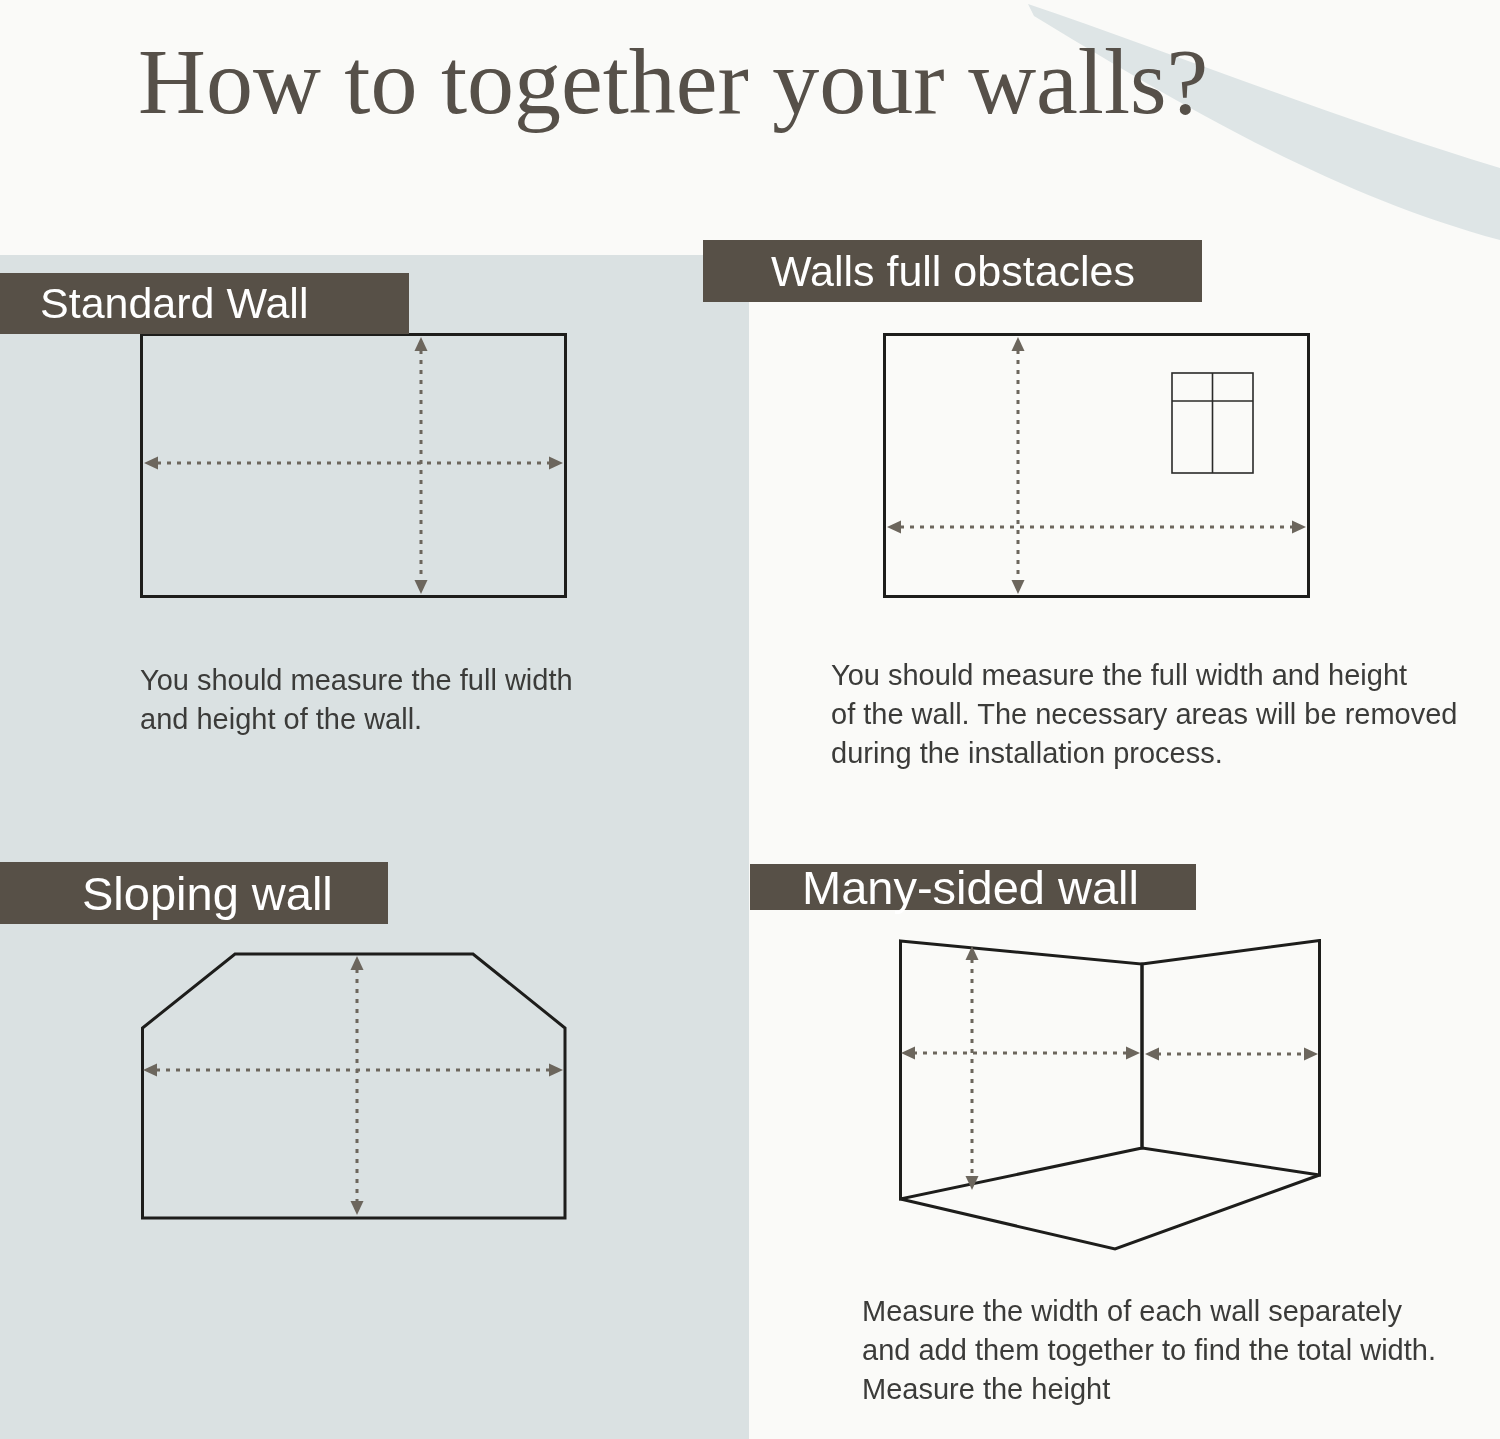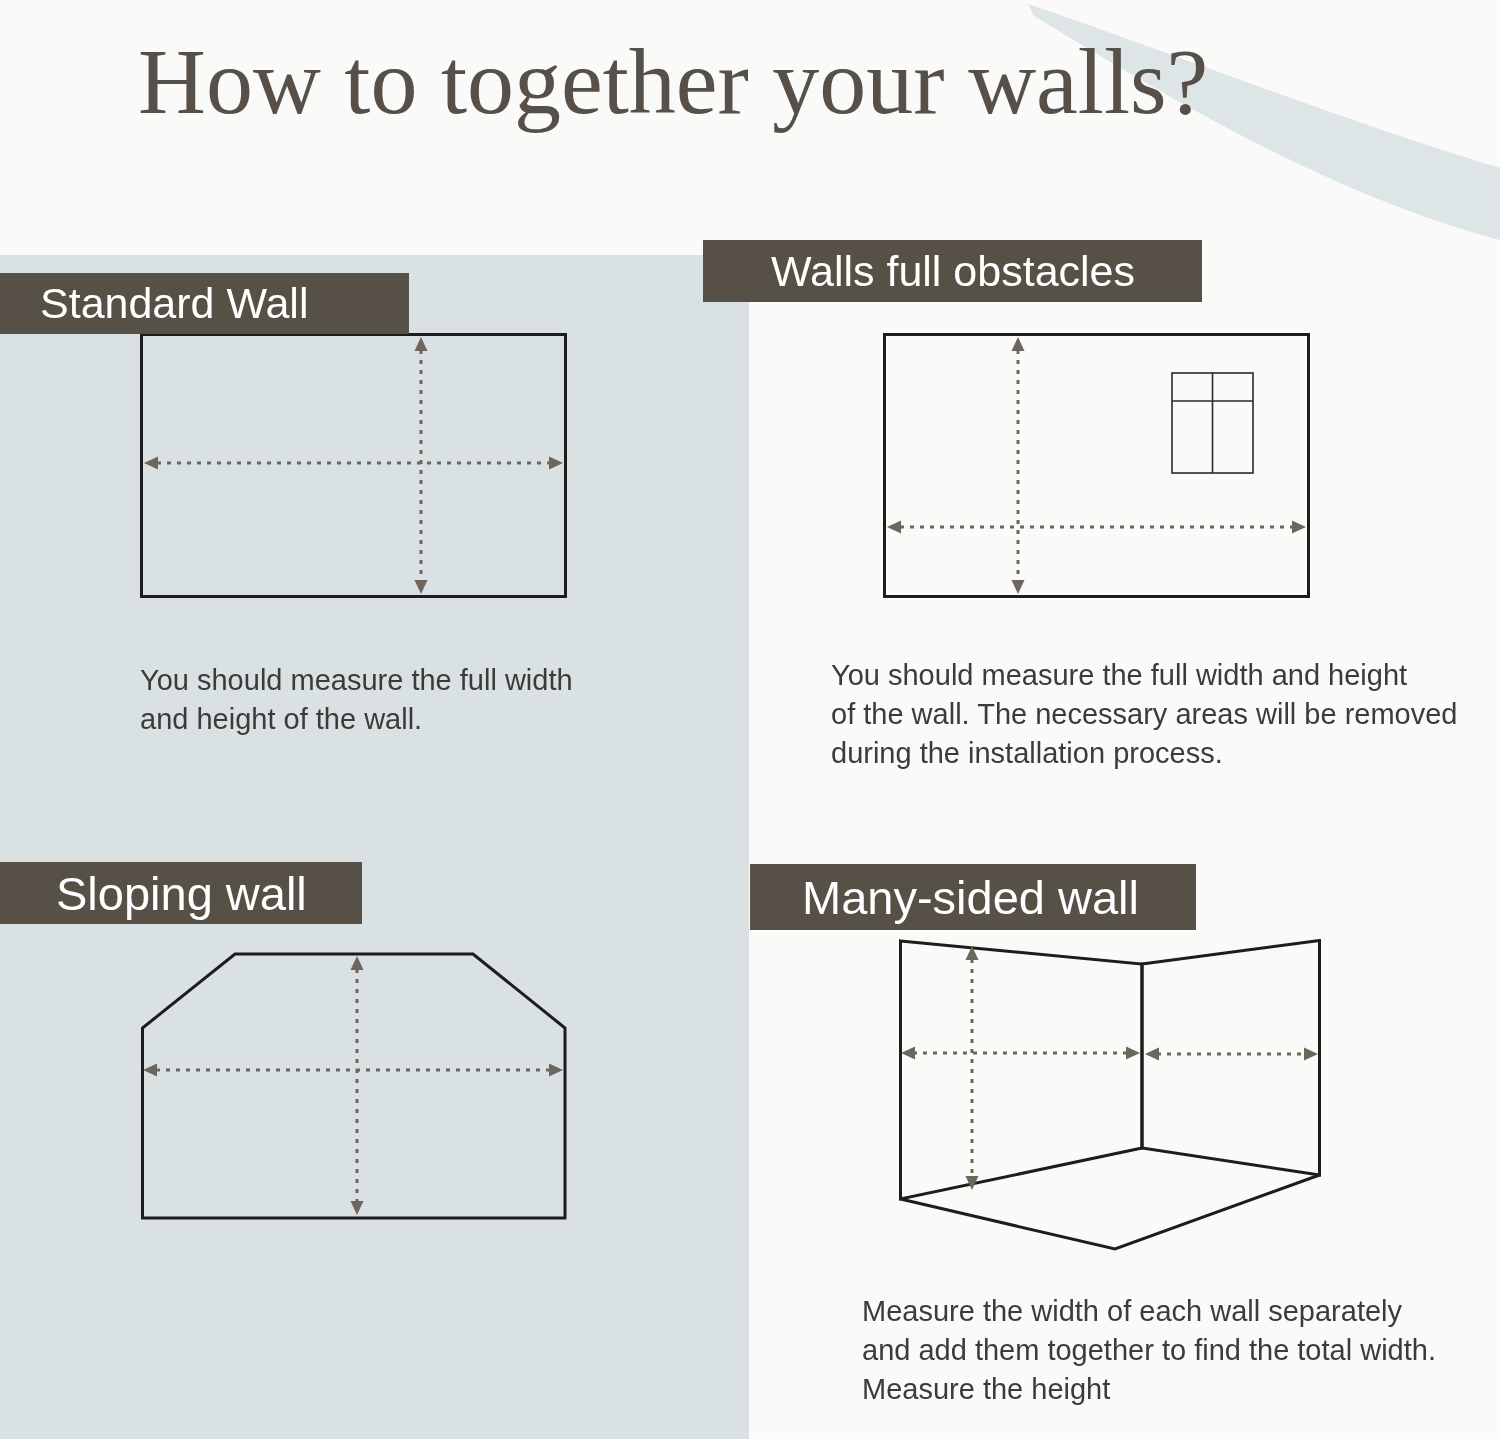--- a/index.html
+++ b/index.html
@@ -30,22 +30,22 @@
     font-weight:normal;font-size:94px;line-height:1.1;
     color:var(--title-color);letter-spacing:0px;white-space:nowrap;
   }
   .section-header{
     position:absolute;z-index:6;display:flex;align-items:center;
     background:var(--header-bg);color:var(--header-text);
     font-family:"Liberation Sans",sans-serif;white-space:nowrap;
   }
   .hdr-standard {left:0;    top:241px; width:369px; height:61px; font-size:43px; padding-left:40px;margin-top:32px;}
   .hdr-obstacles{left:703px; top:240px; width:431px; height:62px; font-size:43px; padding-left:68px;}
-  .hdr-sloping  {left:0;    top:862px; width:306px; height:62px; font-size:47px; padding-left:56px;}
-  .hdr-many     {left:750px; top:864px; width:394px; height:66px; font-size:47px; padding-left:52px;}
+  .hdr-sloping  {left:0;    top:862px; width:306px; height:62px; font-size:47px; padding-left:82px;}
+  .hdr-many     {left:750px; top:864px; width:394px; height:46px; font-size:47px; padding-left:52px;}
   .diagram{position:absolute;z-index:4;}
   .dg-standard {left:140px; top:333px;}
   .dg-obstacles{left:883px; top:333px;}
   .dg-sloping  {left:141px; top:952px;}
   .dg-many     {left:899px; top:939px;}
   .wall{fill:none;stroke:var(--line-dark);stroke-width:3;}
   .thin{fill:none;stroke:#2a2a28;stroke-width:1.6;}
   .dash{fill:none;stroke:var(--dash);stroke-width:3;stroke-dasharray:4 6;}
   .arr{fill:var(--dash);stroke:none;}
   .desc{

